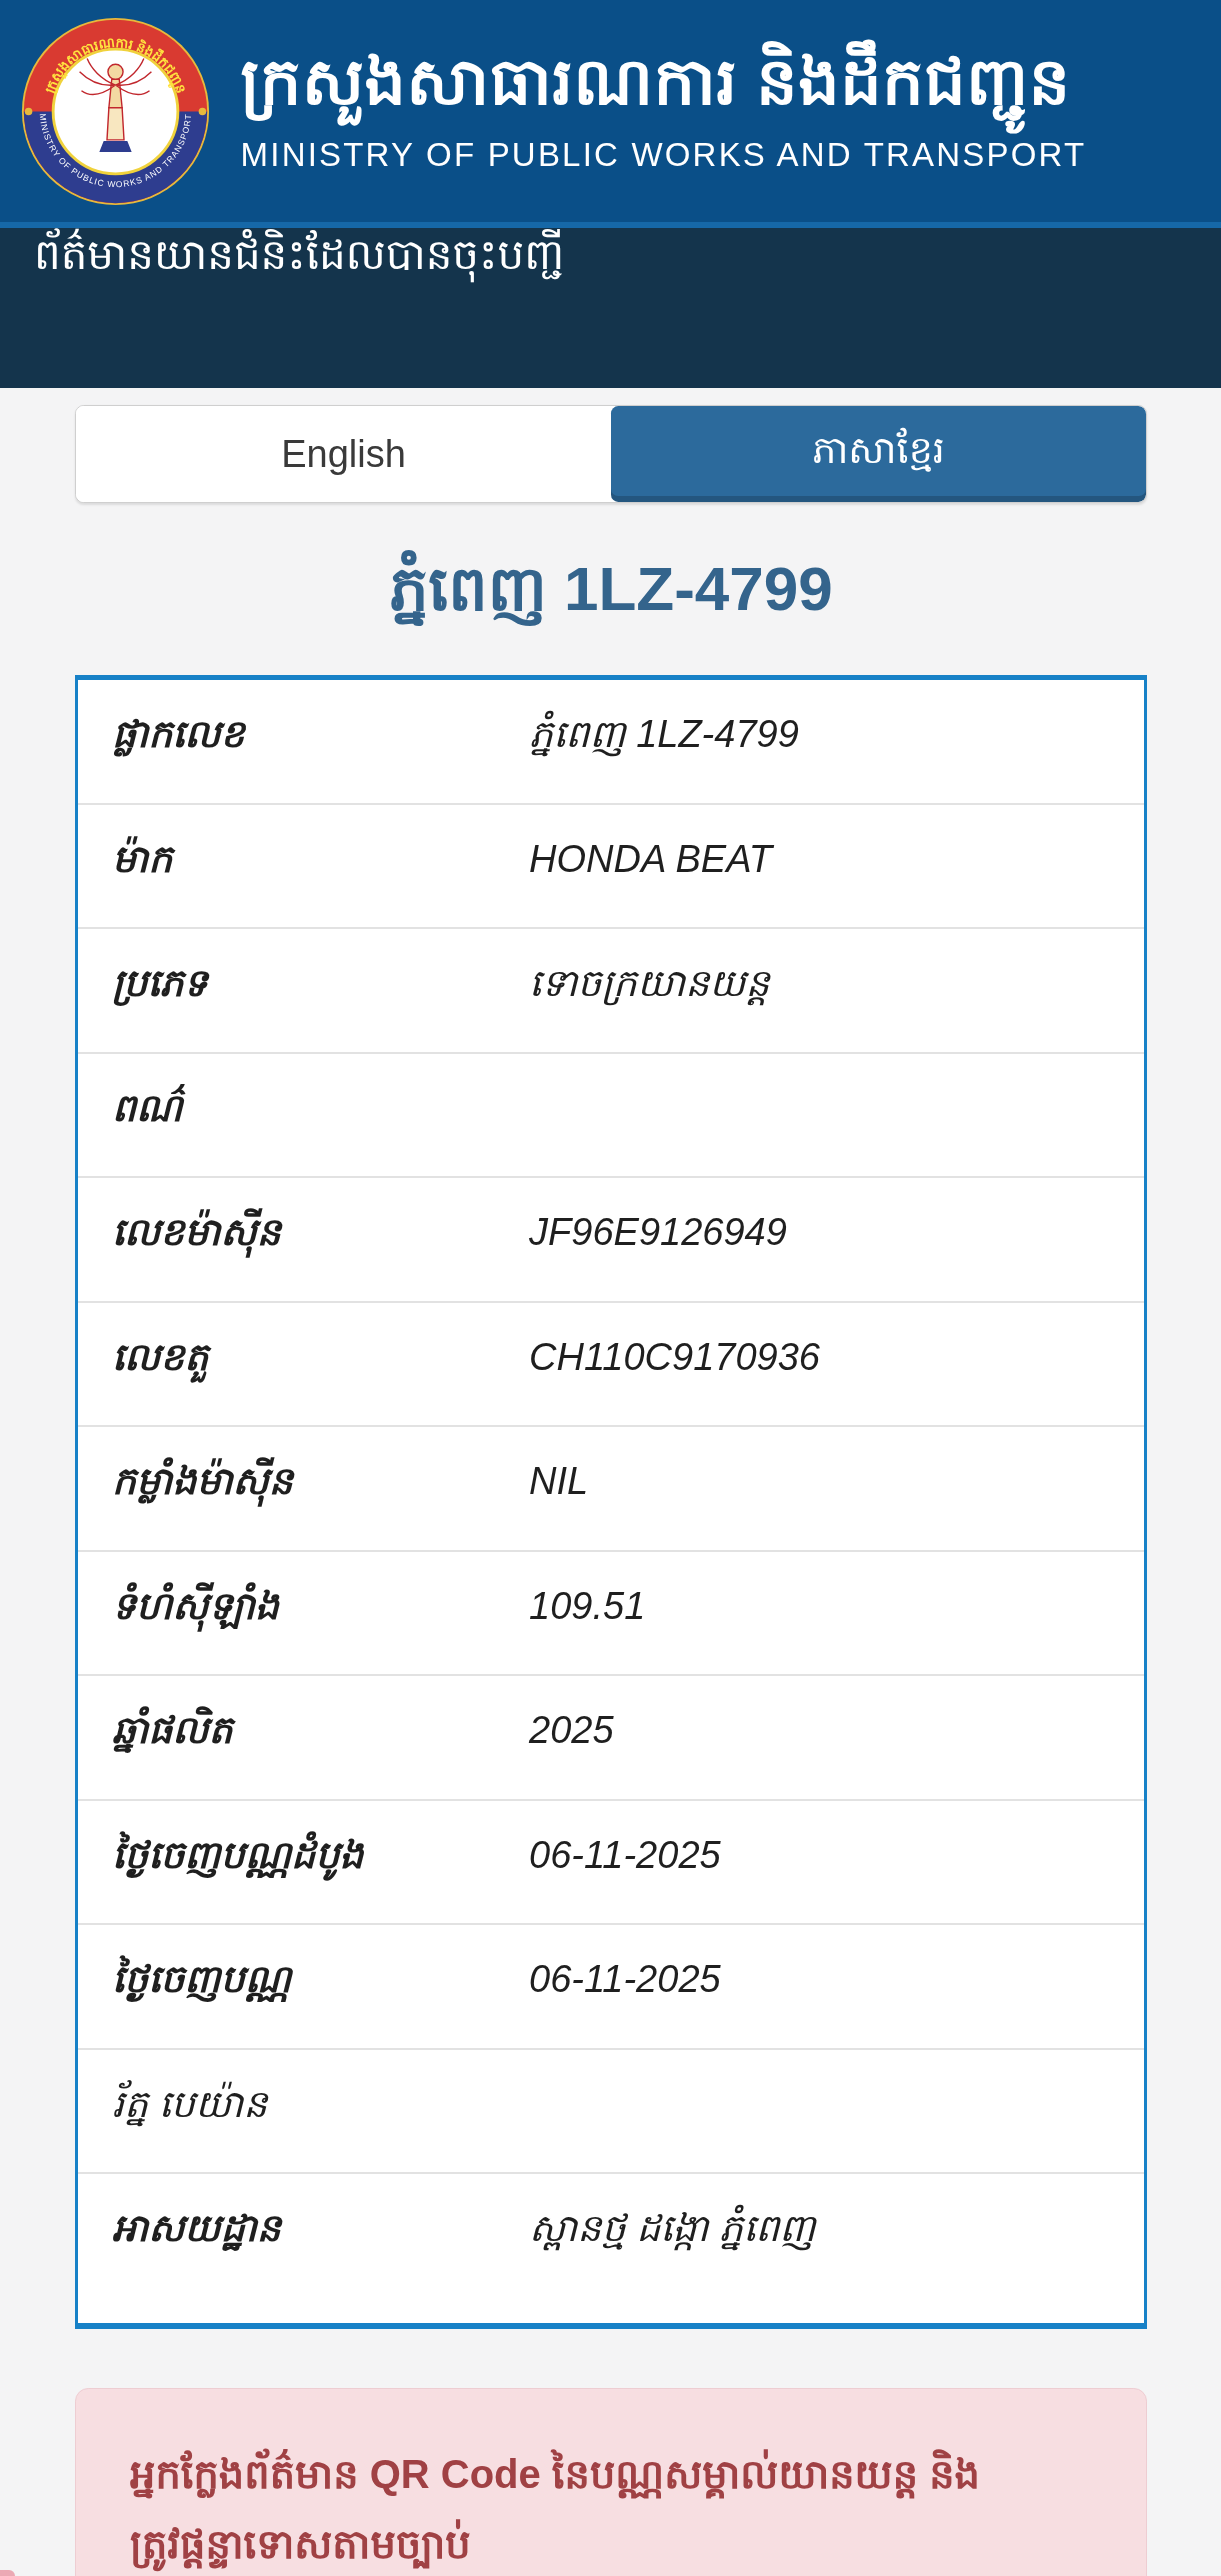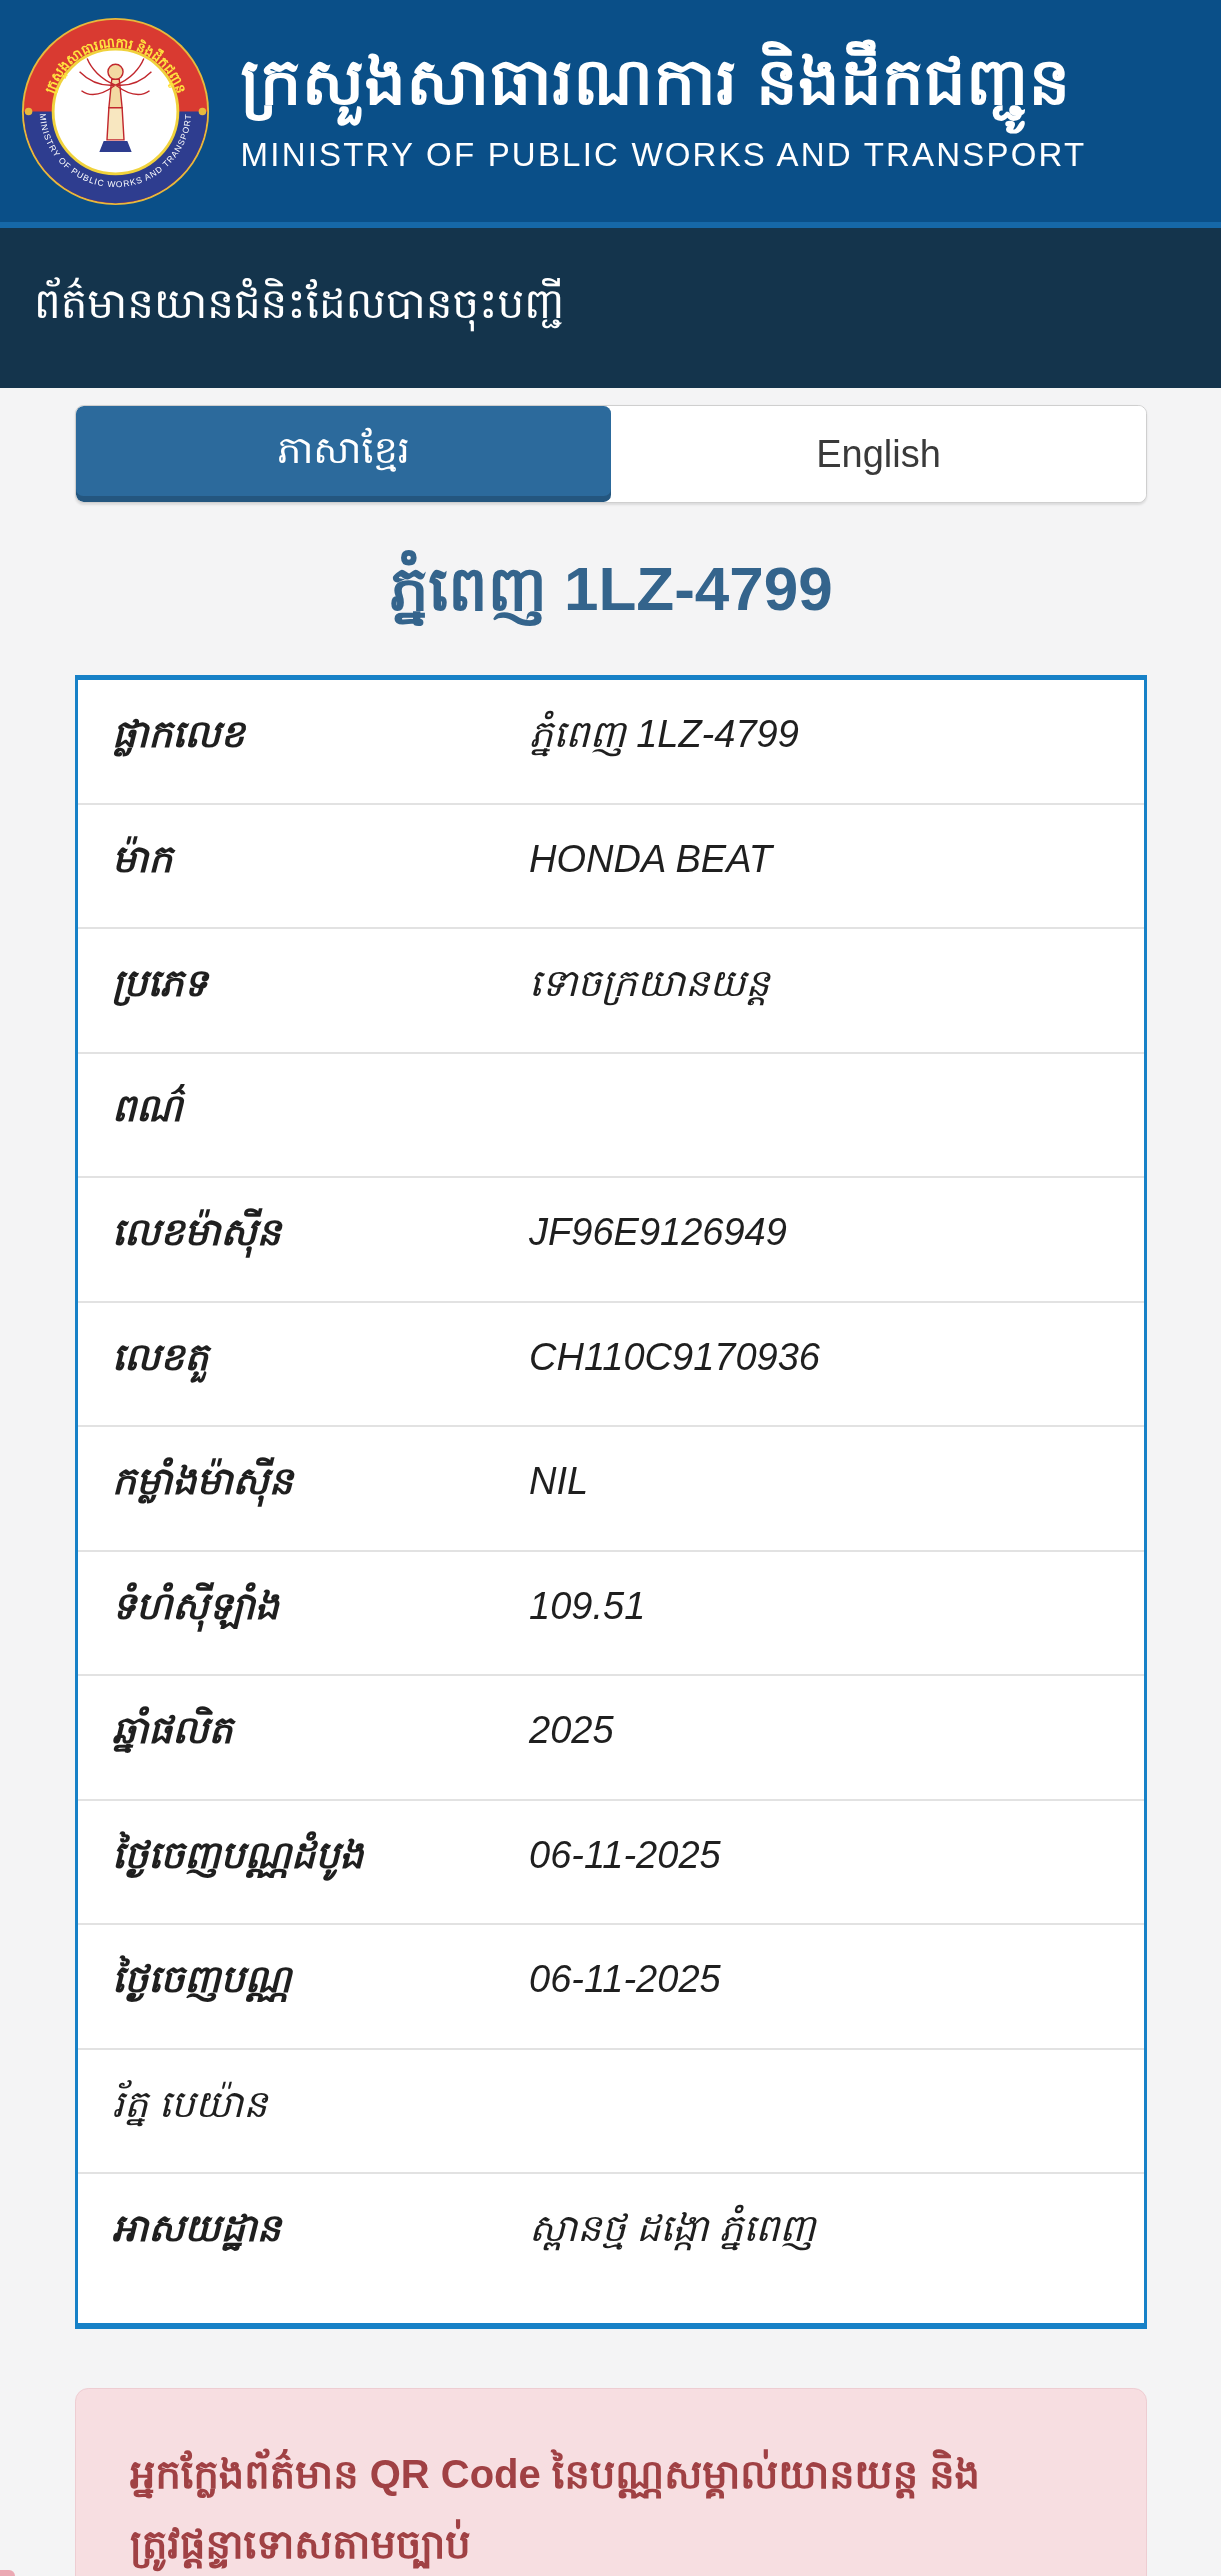--- a/index.html
+++ b/index.html
@@ -18,21 +18,21 @@
   .header-text{margin-left:31px;display:flex;flex-direction:column;justify-content:center;}
   .header-title-km{
     color:#ffffff;font-size:65px;font-weight:bold;line-height:1.05;letter-spacing:0.7px;
   }
   .header-title-en{
     color:#ffffff;font-size:33px;font-weight:400;letter-spacing:2.2px;margin-top:19px;white-space:nowrap;
   }
   .header-divider{height:5.9px;background:#1668a8;}
   
   .subheader{
-    height:160px;background:#14344c;display:flex;align-items:center;
+    height:160px;background:#14344c;display:flex;
     padding-left:34px;box-sizing:border-box;
   }
   .subheader-title{color:#ffffff;font-size:42px;font-weight:400;}
   
   .container{width:1072px;margin:0 75px;}
   .tabs{
     margin-top:17.6px;height:98px;display:flex;background:#ffffff;
     border:0.7px solid #cfcfcf;border-radius:8.8px;box-sizing:border-box;
     box-shadow:0 1.5px 2.2px rgba(0,0,0,0.10);overflow:hidden;
   }
@@ -112,26 +112,26 @@
 </div>
 <div class="header-divider"></div>
 
 <div class="subheader">
   <div class="subheader-title">ព័ត៌មានយានជំនិះដែលបានចុះបញ្ជី</div>
 </div>
 
 <div class="container">
 
   <div class="tabs">
+    <div class="tab inactive">
+      <span>English</span>
+    </div>
     <div class="tab active">
       <span>ភាសាខ្មែរ</span>
     </div>
-    <div class="tab inactive">
-      <span>English</span>
-    </div>
   </div>
 
   <div class="page-title">ភ្នំពេញ 1LZ-4799</div>
 
   <div class="vtable">
 
       <div class="vrow">
         <div class="vlabel">ផ្លាកលេខ</div>
         <div class="vvalue">ភ្នំពេញ  1LZ-4799</div>
       </div>

